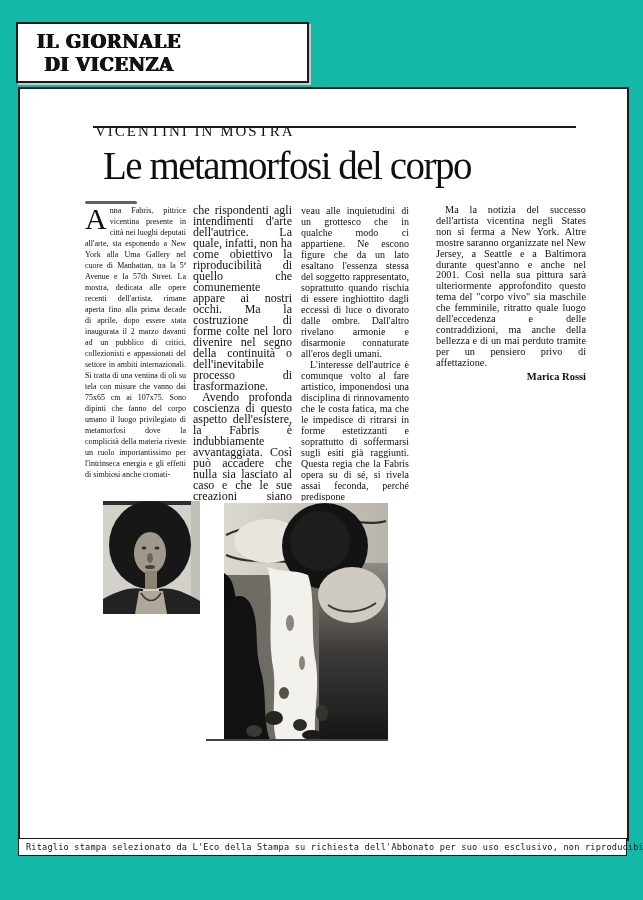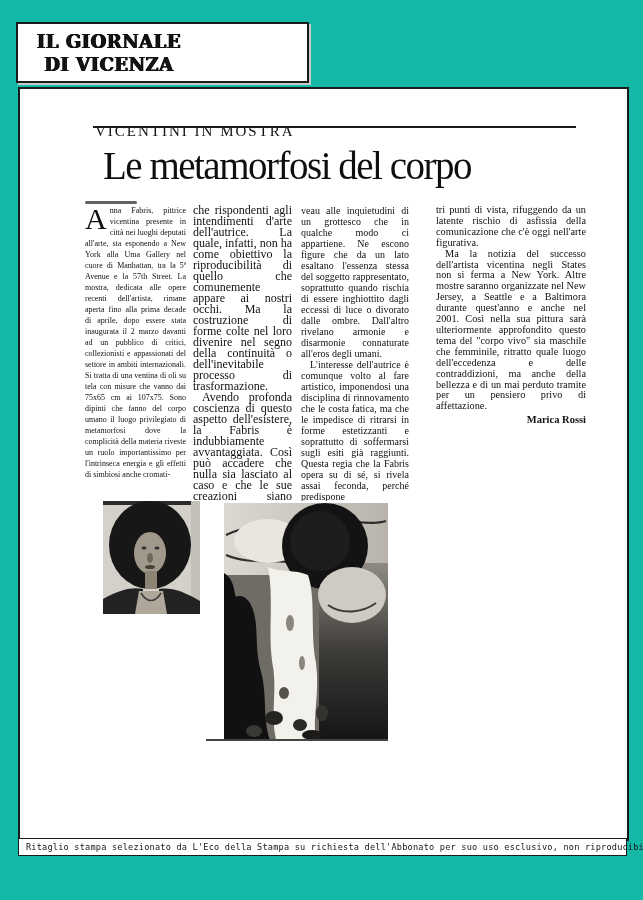--- a/index.html
+++ b/index.html
@@ -88,21 +88,20 @@
     <p>che rispondenti agli intendimenti d'arte dell'autrice. La quale, infatti, non ha come obiettivo la riproducibilità di quello che comunemente appare ai nostri occhi. Ma la costruzione di forme colte nel loro divenire nel segno della continuità o dell'inevitabile processo di trasformazione.</p>
     <p class="indent">Avendo profonda coscienza di questo aspetto dell'esistere, la Fabris è indubbiamente avvantaggiata. Così può accadere che nulla sia lasciato al caso e che le sue creazioni siano tanto più compiute quanto più si fanno specchio di un universo che si modifica a sorpresa e affascina per i mille volti che può assumere il reale quando non lo si osservi con superficialità. E si va da raffigurazioni che evocano raffinatezze art nou-</p>
   </div>
 
   <div class="col col-3">
     <p>veau alle inquietudini di un grottesco che in qualche modo ci appartiene. Ne escono figure che da un lato esaltano l'essenza stessa del soggetto rappresentato, soprattutto quando rischia di essere inghiottito dagli eccessi di luce o divorato dalle ombre. Dall'altro rivelano armonie e disarmonie connaturate all'eros degli umani.</p>
     <p class="indent">L'interesse dell'autrice è comunque volto al fare artistico, imponendosi una disciplina di rinnovamento che le costa fatica, ma che le impedisce di ritrarsi in forme estetizzanti e soprattutto di soffermarsi sugli esiti già raggiunti. Questa regia che la Fabris opera su di sé, si rivela assai feconda, perché predispone programmaticamente al confronto e all'analisi dei diversi al-</p>
   </div>
 
   <div class="col col-4">
-    <p>tri punti di vista, rifuggendo da un latente rischio di asfissia della comunicazione che c'è oggi nell'arte figurativa.</p>
     <p class="indent">Ma la notizia del successo dell'artista vicentina negli States non si ferma a New York. Altre mostre saranno organizzate nel New Jersey, a Seattle e a Baltimora durante quest'anno e anche nel 2001. Così nella sua pittura sarà ulteriormente approfondito questo tema del "corpo vivo" sia maschile che femminile, ritratto quale luogo dell'eccedenza e delle contraddizioni, ma anche della bellezza e di un mai perduto tramite per un pensiero privo di affettazione.</p>
     <p class="byline">Marica Rossi</p>
   </div>
 
   <svg class="photo photo-portrait" viewBox="0 0 97 113" xmlns="http://www.w3.org/2000/svg">
     <rect x="0" y="0" width="97" height="113" fill="#d4d1ca"></rect>
     <rect x="0" y="0" width="97" height="4" fill="#2b2b2b"></rect>
     <rect x="88" y="0" width="9" height="113" fill="#c2bfb8"></rect>
     <ellipse cx="47" cy="44" rx="41" ry="44" fill="#171717"></ellipse>
     <ellipse cx="47" cy="52" rx="16" ry="21" fill="#a0988b"></ellipse>

